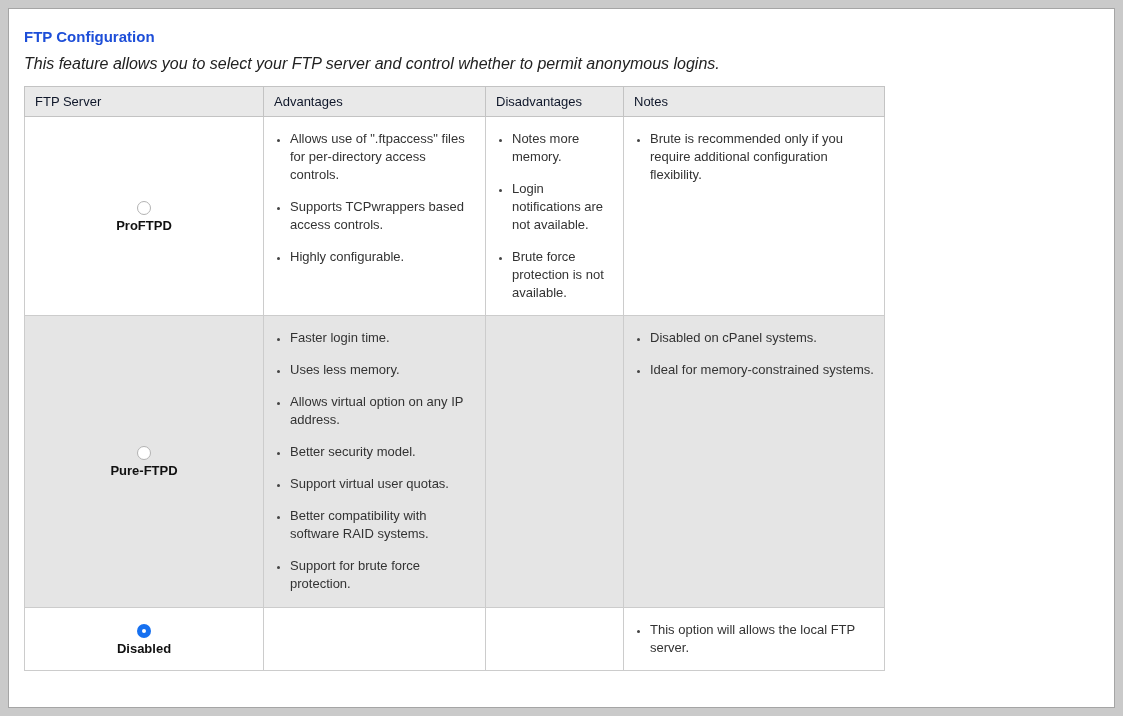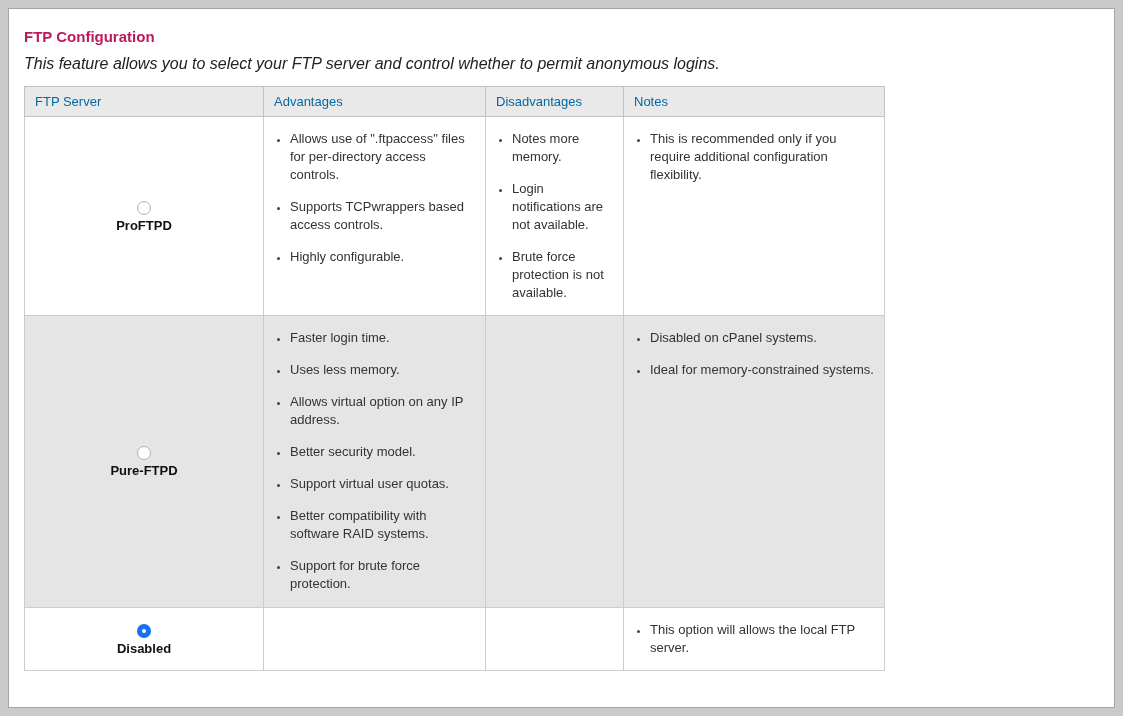--- a/index.html
+++ b/index.html
@@ -16,21 +16,21 @@
     left: 8px; top: 8px;
     width: 1107px; height: 700px;
     background: #ffffff;
     border: 1px solid #a5a5a5;
     padding: 10px 15px;
     overflow: hidden;
   }
   .page-title {
     font-size: 15px;
     font-weight: bold;
-    color: #be185d;
+    color: #1d4ed8;
     margin: 9px 0 0 0;
   }
   .page-desc {
     font-size: 16px;
     font-style: italic;
     color: #222;
     margin-top: 11px;
     line-height: 16px;
   }
   .current-server {
@@ -46,21 +46,21 @@
   }
   .ftp-table col.c-server  { width: 239px; }
   .ftp-table col.c-adv     { width: 222px; }
   .ftp-table col.c-disadv  { width: 138px; }
   .ftp-table col.c-notes   { width: 261px; }
   .ftp-table th {
     background: #e9e9e9;
     border: 1px solid #c3c3c3;
     font-size: 13px;
     font-weight: normal;
-    color: #0369a1;
+    color: #0f172a;
     text-align: left;
     padding: 7px 10px;
     height: 30px;
   }
   .ftp-table td {
     border: 1px solid #cccccc;
     vertical-align: top;
     font-size: 13px;
     color: #333;
     padding: 0 10px;
@@ -149,21 +149,21 @@
           </td>
           <td>
             <ul>
               <li>Notes more memory.</li>
               <li>Login notifications are not available.</li>
               <li>Brute force protection is not available.</li>
             </ul>
           </td>
           <td>
             <ul>
-              <li>This is recommended only if you require additional configuration flexibility.</li>
+              <li>Brute is recommended only if you require additional configuration flexibility.</li>
             </ul>
           </td>
         </tr>
         <tr class="row-pureftpd alt">
           <td class="server-cell"><span class="radio" role="radio" aria-checked="false"></span><span class="server-label">Pure-FTPD</span></td>
           <td>
             <ul>
               <li>Faster login time.</li>
               <li>Uses less memory.</li>
               <li>Allows virtual option on any IP address.</li>

